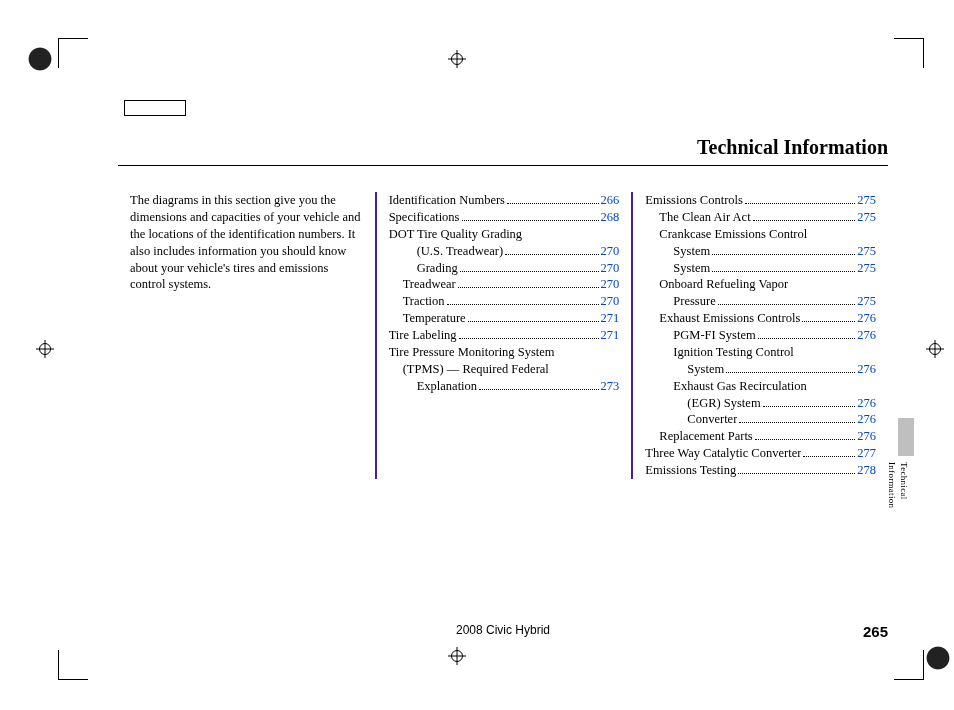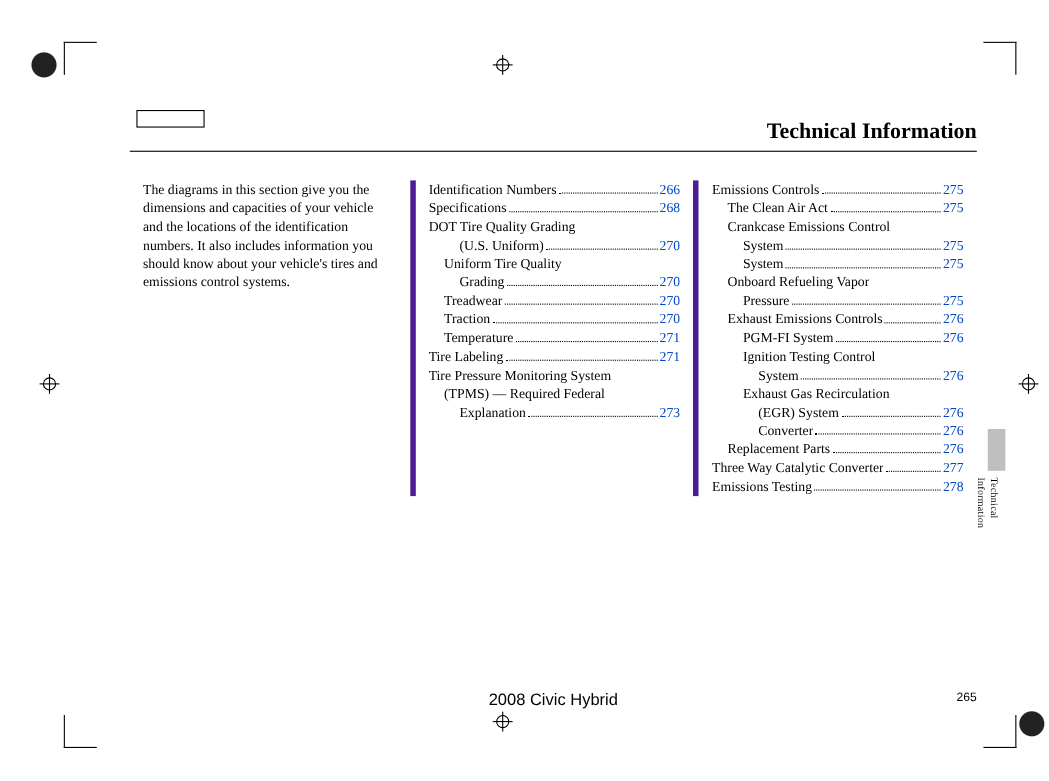--- a/index.html
+++ b/index.html
@@ -27,50 +27,50 @@
   .reg-cross .ring { position: absolute; top: 3px; left: 3px; width: 12px; height: 12px; border: 1px solid #000; border-radius: 50%; }
   .rc-top { top: 50px; left: 448px; }
   .rc-left { top: 340px; left: 36px; }
   .rc-right { top: 340px; right: 10px; }
   .rc-bottom { bottom: 45px; left: 448px; }
 
   .gray-box { position: absolute; top: 100px; left: 124px; width: 62px; height: 16px; border: 1px solid #000; }
 
   .page {
     position: absolute;
-    top: 108px;
+    top: 136px;
     left: 118px;
     width: 770px;
   }
   .title {
     text-align: right;
     font-family: Georgia, serif;
     font-weight: bold;
     font-size: 20px;
     padding-bottom: 6px;
     border-bottom: 1px solid #000;
     margin-bottom: 26px;
   }
   .columns { display: flex; gap: 0; }
   .col { flex: 1; padding: 0 12px; font-size: 12.5px; line-height: 1.35; }
-  .col + .col { border-left: 5px solid #4c1d95; }
+  .col + .col { border-left: 2px solid #4c1d95; }
   .intro { padding-right: 14px; font-family: Liberation Serif, serif; }
   .toc-line { display: flex; align-items: baseline; white-space: nowrap; overflow: hidden; }
   .toc-label { flex-shrink: 1; overflow: hidden; text-overflow: clip; }
   .toc-dots { flex: 1; border-bottom: 1px dotted #000; margin: 0 2px 3px 2px; min-width: 6px; }
   .toc-page { color: #0047c2; flex-shrink: 0; font-size: 12.5px; text-align: center; }
   .ind1 { padding-left: 14px; }
   .ind2 { padding-left: 28px; }
   .col3box { position: relative; }
   .side-tab { position: absolute; right: -26px; top: 226px; width: 16px; height: 38px; background: #bfbfbf; }
   .side-label { position: absolute; right: -22px; top: 270px; writing-mode: vertical-rl; font-size: 9px; font-family: Georgia, serif; letter-spacing: 0.3px; }
 
   .footer { position: absolute; bottom: 70px; left: 118px; width: 770px; display: flex; justify-content: space-between; align-items: baseline; font-size: 12px; }
-  .footer-center { position: absolute; left: 50%; transform: translateX(-50%); font-family: Arial, sans-serif; font-size: 15px; }
-  .footer-page { font-weight: normal; font-family: Arial, sans-serif; font-size: 11px; }
+  .footer-center { position: absolute; left: 50%; transform: translateX(-50%); font-family: Arial, sans-serif; font-size: 12px; }
+  .footer-page { font-weight: bold; font-family: Arial, sans-serif; font-size: 15px; }
 </style>
 </head>
 <body>
 
 <div class="reg-circle reg-tl"></div>
 <div class="reg-circle reg-br"></div>
 <div class="crop-mark crop-tl"></div>
 <div class="crop-mark crop-tr"></div>
 <div class="crop-mark crop-bl"></div>
 <div class="crop-mark crop-br"></div>
@@ -103,26 +103,23 @@
         </div>
         <div class="toc-line">
           <span class="toc-label ind0">Specifications</span>
           <span class="toc-dots"></span>
           <span class="toc-page">268</span>
         </div>
         <div class="toc-line nopage">
           <span class="toc-label ind0">DOT Tire Quality Grading</span>
         </div>
         <div class="toc-line">
-          <span class="toc-label ind2">(U.S. Uniform)</span>
-          <span class="toc-dots"></span>
-          <span class="toc-page">270</span>
-        </div>
-        <div class="toc-line nopage">
-          <span class="toc-label ind1">Uniform Tire Quality</span>
+          <span class="toc-label ind2">(U.S. Treadwear)</span>
+          <span class="toc-dots"></span>
+          <span class="toc-page">270</span>
         </div>
         <div class="toc-line">
           <span class="toc-label ind2">Grading</span>
           <span class="toc-dots"></span>
           <span class="toc-page">270</span>
         </div>
         <div class="toc-line">
           <span class="toc-label ind1">Treadwear</span>
           <span class="toc-dots"></span>
           <span class="toc-page">270</span>

